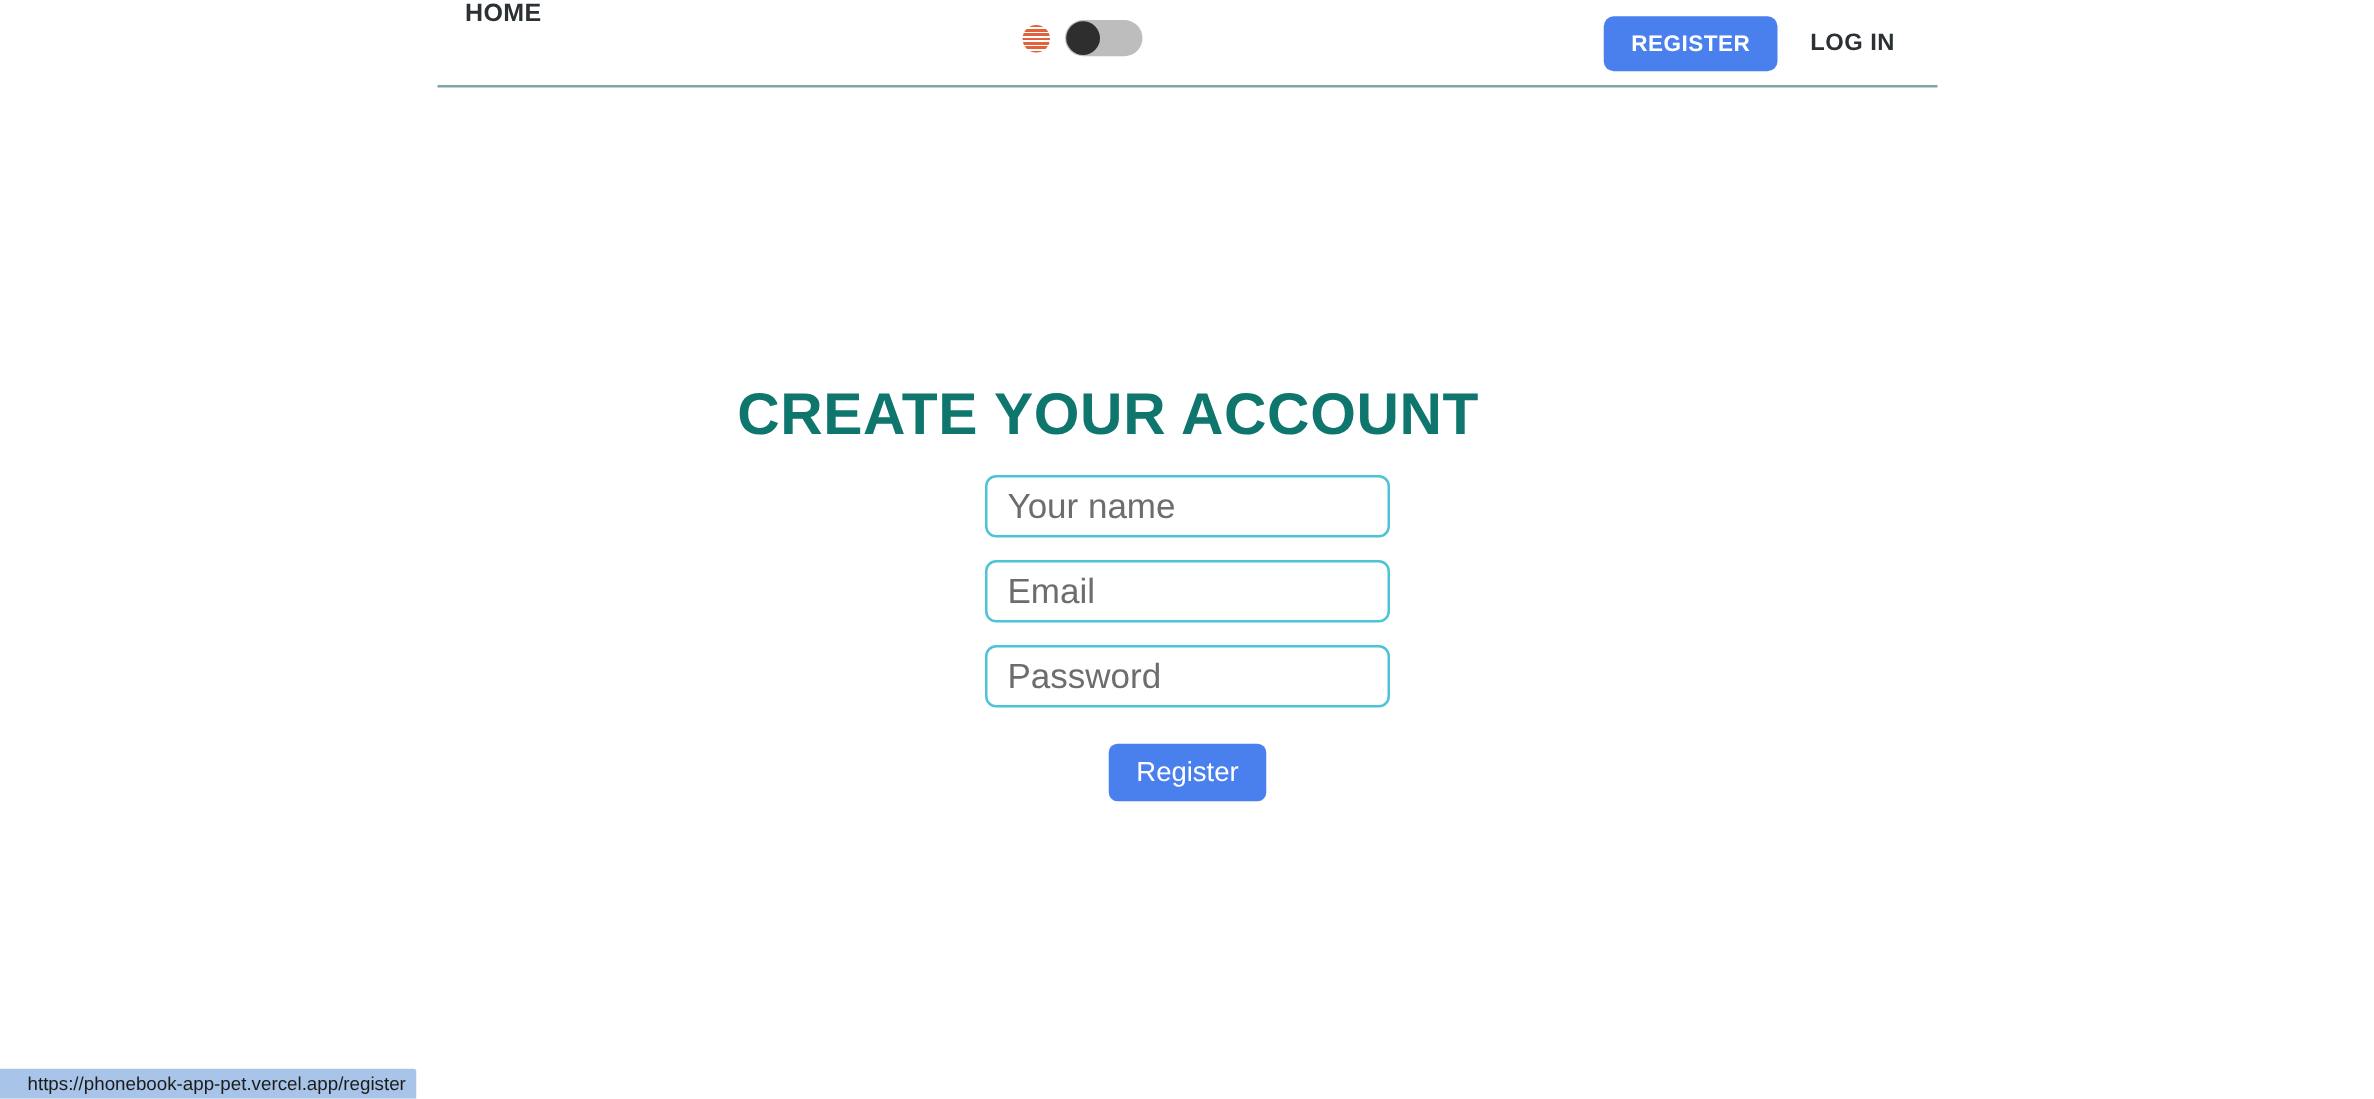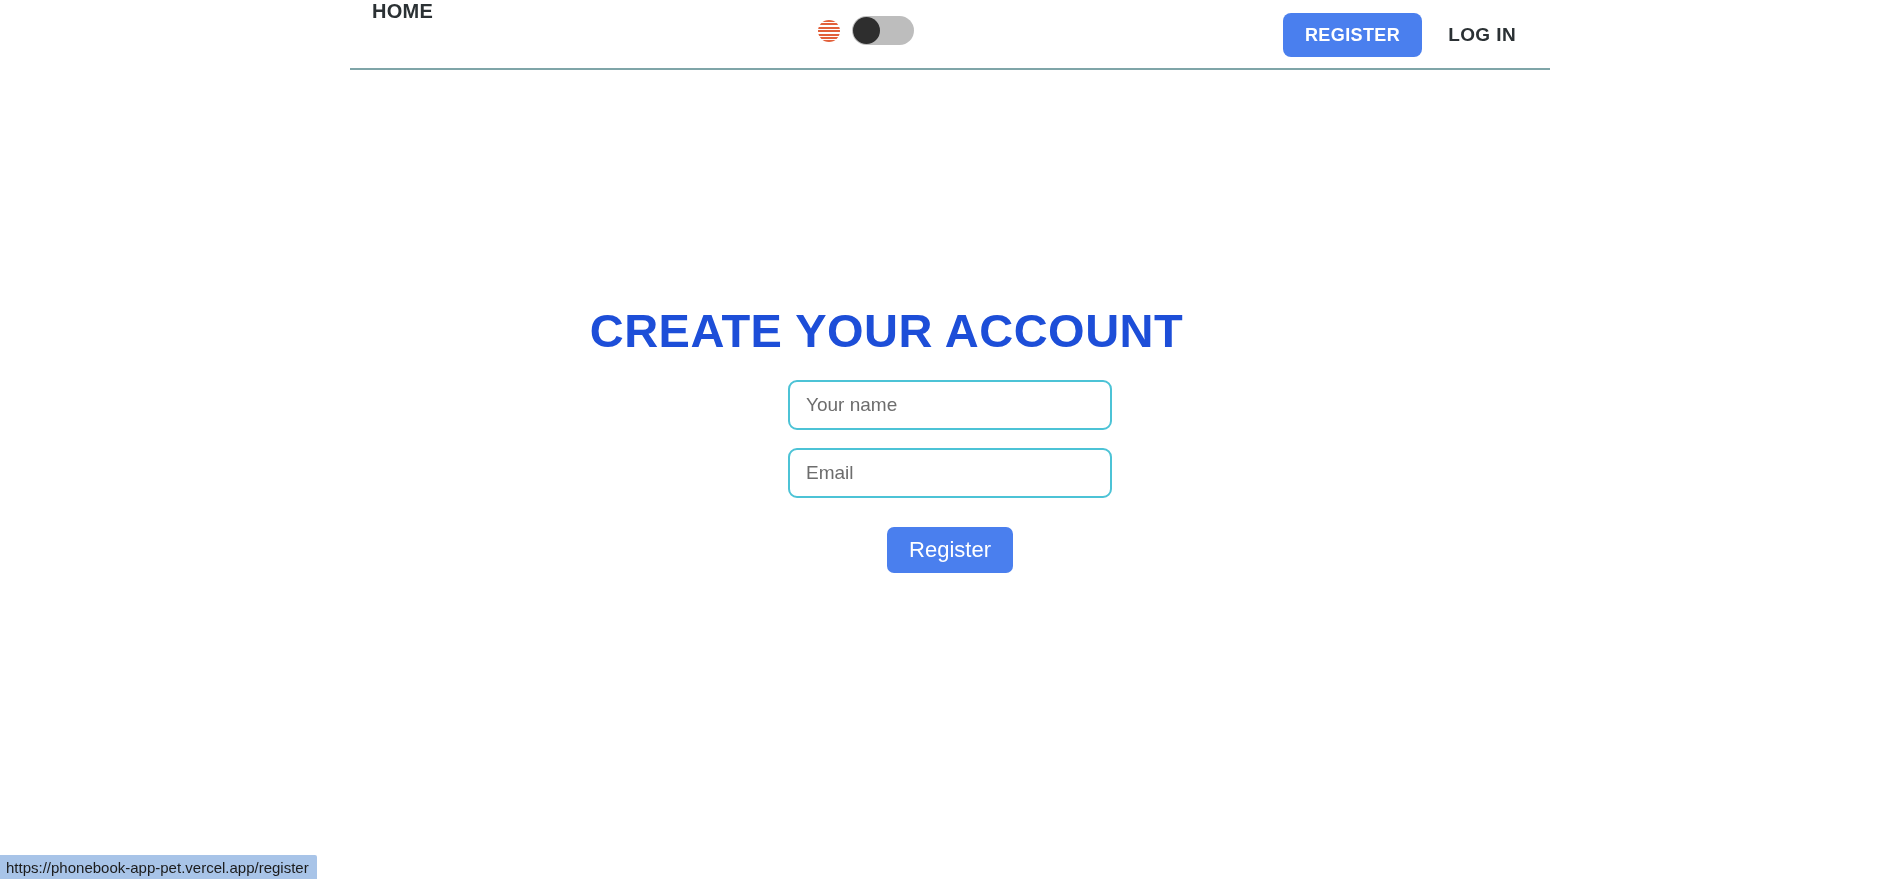--- a/index.html
+++ b/index.html
@@ -135,21 +135,21 @@
 
   .page-title {
     position: absolute;
     left: 0;
     top: 233px;
     width: 1773px;
     text-align: center;
     font-size: 47px;
     font-weight: bold;
     letter-spacing: 0.5px;
-    color: #1d4ed8;
+    color: #0f766e;
     margin: 0;
   }
 
   .register-form {
     position: absolute;
     left: 788px;
     top: 310px;
     width: 324px;
     display: flex;
     flex-direction: column;
@@ -157,21 +157,21 @@
   }
 
   .field {
     width: 324px;
     height: 50px;
     box-sizing: border-box;
     border: 2px solid #4cc3d6;
     border-radius: 9px;
     background: #ffffff;
     font-family: "Liberation Sans", sans-serif;
-    font-size: 19px;
+    font-size: 28px;
     color: #333333;
     padding: 0 16px;
     outline: none;
     margin-bottom: 18px;
   }
   .field::placeholder {
     color: #6d6d6d;
     opacity: 1;
   }
 
@@ -193,21 +193,21 @@
     position: absolute;
     left: 0;
     bottom: 0;
     height: 24px;
     background: #a8c4e8;
     color: #1b1b1b;
     font-family: "Liberation Sans", sans-serif;
     font-size: 15px;
     display: flex;
     align-items: center;
-    padding: 0 8px 0 6px;
+    padding: 0 8px 0 22px;
     border-top-right-radius: 2px;
     white-space: nowrap;
   }
 </style>
 </head>
 <body>
 
 <div id="page">
 
   <header class="site-header">
@@ -231,20 +231,21 @@
   <main class="main">
 
     <h1 class="page-title">CREATE YOUR ACCOUNT</h1>
 
     <form class="register-form">
 
       <input class="field" type="text" placeholder="Your name" style="">
 
       <input class="field" type="email" placeholder="Email" style="">
 
+      <input class="field" type="password" placeholder="Password" style="">
 
       <button class="btn-submit" type="submit">Register</button>
 
     </form>
 
   </main>
 
   <div class="status-bar">https://phonebook-app-pet.vercel.app/register</div>
 
 </div>

